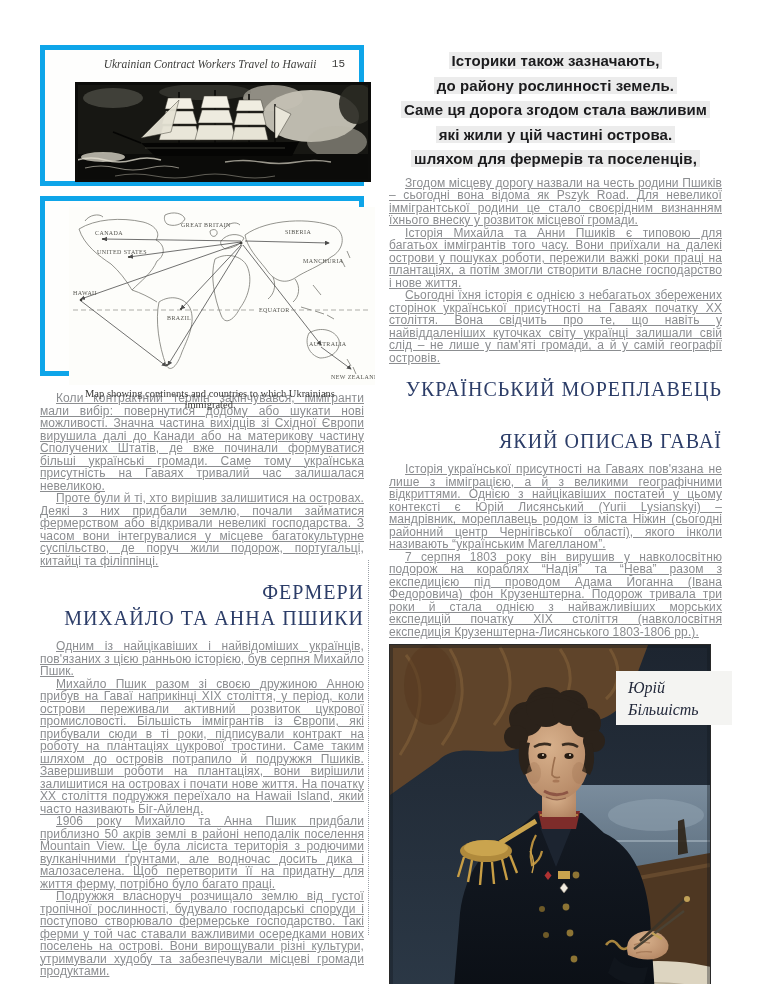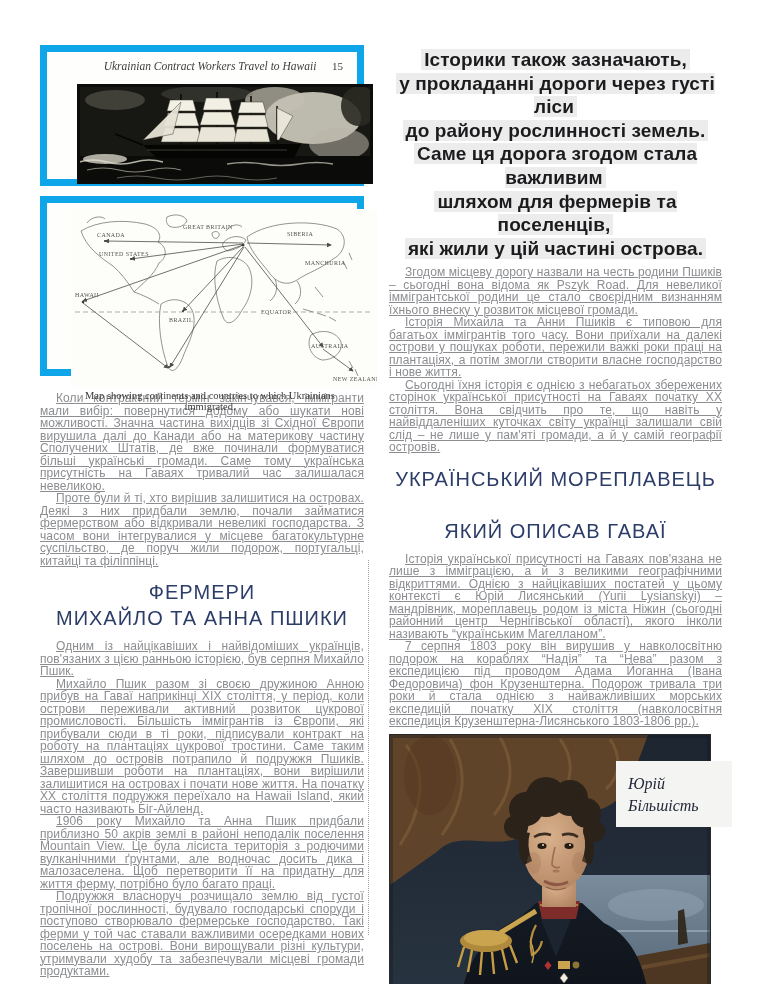--- a/index.html
+++ b/index.html
@@ -13,47 +13,47 @@
                border-left:1px dotted #9aa0a6;}
 
   
   .body-p{margin:0;color:#8b8d90;font-size:12px;line-height:12.5px;
           text-align:justify;text-indent:16px;letter-spacing:.1px;text-decoration:underline;}
 
   
   .lead-heading{margin:2px 0 8px;text-align:center;}
   .lead-line{line-height:19.6px;}
   .lead-line span{display:inline;background:#ececec;padding:0 3px;
-      font-weight:bold;font-size:19px;color:#1b1b1d;letter-spacing:.1px;}
-
-  
-  .section-heading{font-family:Liberation Sans, sans-serif;
-      font-weight:normal;color:#2c3d68;text-align:center;letter-spacing:1px;
+      font-weight:bold;font-size:15px;color:#1b1b1d;letter-spacing:.1px;}
+
+  
+  .section-heading{font-family:Liberation Serif, serif;
+      font-weight:normal;color:#2c3d68;text-align:right;letter-spacing:1px;
       font-size:20px;line-height:26px;margin:12px 0 9px;}
 
   
-  .scan-card{position:relative;border:7px solid #0ea5e9;background:#fefefd;
+  .scan-card{position:relative;border:5px solid #0ea5e9;background:#fefefd;
       margin:0 15px 10px;box-sizing:border-box;width:324px;padding-left:16px;}
   .scan-card.ship{height:141px;}
   .scan-card.map{height:180px;}
   .scan-caption-row{position:relative;height:22px;padding-top:8px;
       font-family:"Liberation Serif","DejaVu Serif",serif;font-style:italic;
       font-size:11.5px;color:#3d3d3b;text-align:center;}
-  .scan-pageno{position:absolute;right:14px;top:8px;font-style:normal;font-size:11px;color:#3d3d3b;}
+  .scan-pageno{position:absolute;right:14px;top:8px;font-style:normal;font-size:11px;color:#3d3d3b;font-family:Liberation Mono, monospace;}
   .ship-frame{margin:2px 14px 0;height:100px;}
   .map-frame{margin:6px 8px 0;height:178px;}
   .map-caption{margin-top:3px;text-align:center;
       font-family:"Liberation Serif","DejaVu Serif",serif;
       font-size:10.5px;color:#3a3a38;}
 
   
   .portrait-wrap{position:relative;width:322px;margin-top:6px;}
   .portrait-frame{display:block;border:1px solid #2a2a2a;}
   .portrait-label{position:absolute;top:27px;right:-21px;width:92px;height:42px;
-      background:#f4f4f2;padding:12px 12px;
+      background:#f4f4f2;padding:6px 12px;
       font-family:"Liberation Serif","DejaVu Serif",serif;font-style:italic;
       font-size:16px;line-height:22px;color:#23293b;margin-left:44px;}
 </style>
 </head>
 <body>
 
 <div class="page">
 
   <div class="col-left">
 
@@ -203,25 +203,24 @@
     <p class="body-p">1906 року Михайло та Анна Пшик придбали приблизно 50 акрів землі в районі неподалік поселення Mountain View. Це була лісиста територія з родючими вулканічними ґрунтами, але водночас досить дика і малозаселена. Щоб перетворити її на придатну для життя ферму, потрібно було багато праці.</p>
     <p class="body-p">Подружжя власноруч розчищало землю від густої тропічної рослинності, будувало господарські споруди і поступово створювало фермерське господарство. Такі ферми у той час ставали важливими осередками нових поселень на острові. Вони вирощували різні культури, утримували худобу та забезпечували місцеві громади продуктами.</p>
   </div>
 
   <div class="col-divider"></div>
 
   <div class="col-right">
 
     <h1 class="lead-heading">
       <div class="lead-line"><span>Історики також зазначають,</span></div>
-      <div class="lead-line"><span>у прокладанні дороги через густі ліси</span></div>
       <div class="lead-line"><span>до району рослинності земель.</span></div>
       <div class="lead-line"><span>Саме ця дорога згодом стала важливим</span></div>
+      <div class="lead-line"><span>які жили у цій частині острова.</span></div>
       <div class="lead-line"><span>шляхом для фермерів та поселенців,</span></div>
-      <div class="lead-line"><span>які жили у цій частині острова.</span></div>
     </h1>
 
     <p class="body-p">Згодом місцеву дорогу назвали на честь родини Пшиків – сьогодні вона відома як Pszyk Road. Для невеликої іммігрантської родини це стало своєрідним визнанням їхнього внеску у розвиток місцевої громади.</p>
     <p class="body-p">Історія Михайла та Анни Пшиків є типовою для багатьох іммігрантів того часу. Вони приїхали на далекі острови у пошуках роботи, пережили важкі роки праці на плантаціях, а потім змогли створити власне господарство і нове життя.</p>
     <p class="body-p">Сьогодні їхня історія є однією з небагатьох збережених сторінок української присутності на Гаваях початку XX століття. Вона свідчить про те, що навіть у найвіддаленіших куточках світу українці залишали свій слід – не лише у пам'яті громади, а й у самій географії островів.</p>
 
     <h2 class="section-heading">
       <span>УКРАЇНСЬКИЙ МОРЕПЛАВЕЦЬ</span><br>
       <br>
       <span>ЯКИЙ ОПИСАВ ГАВАЇ</span>

